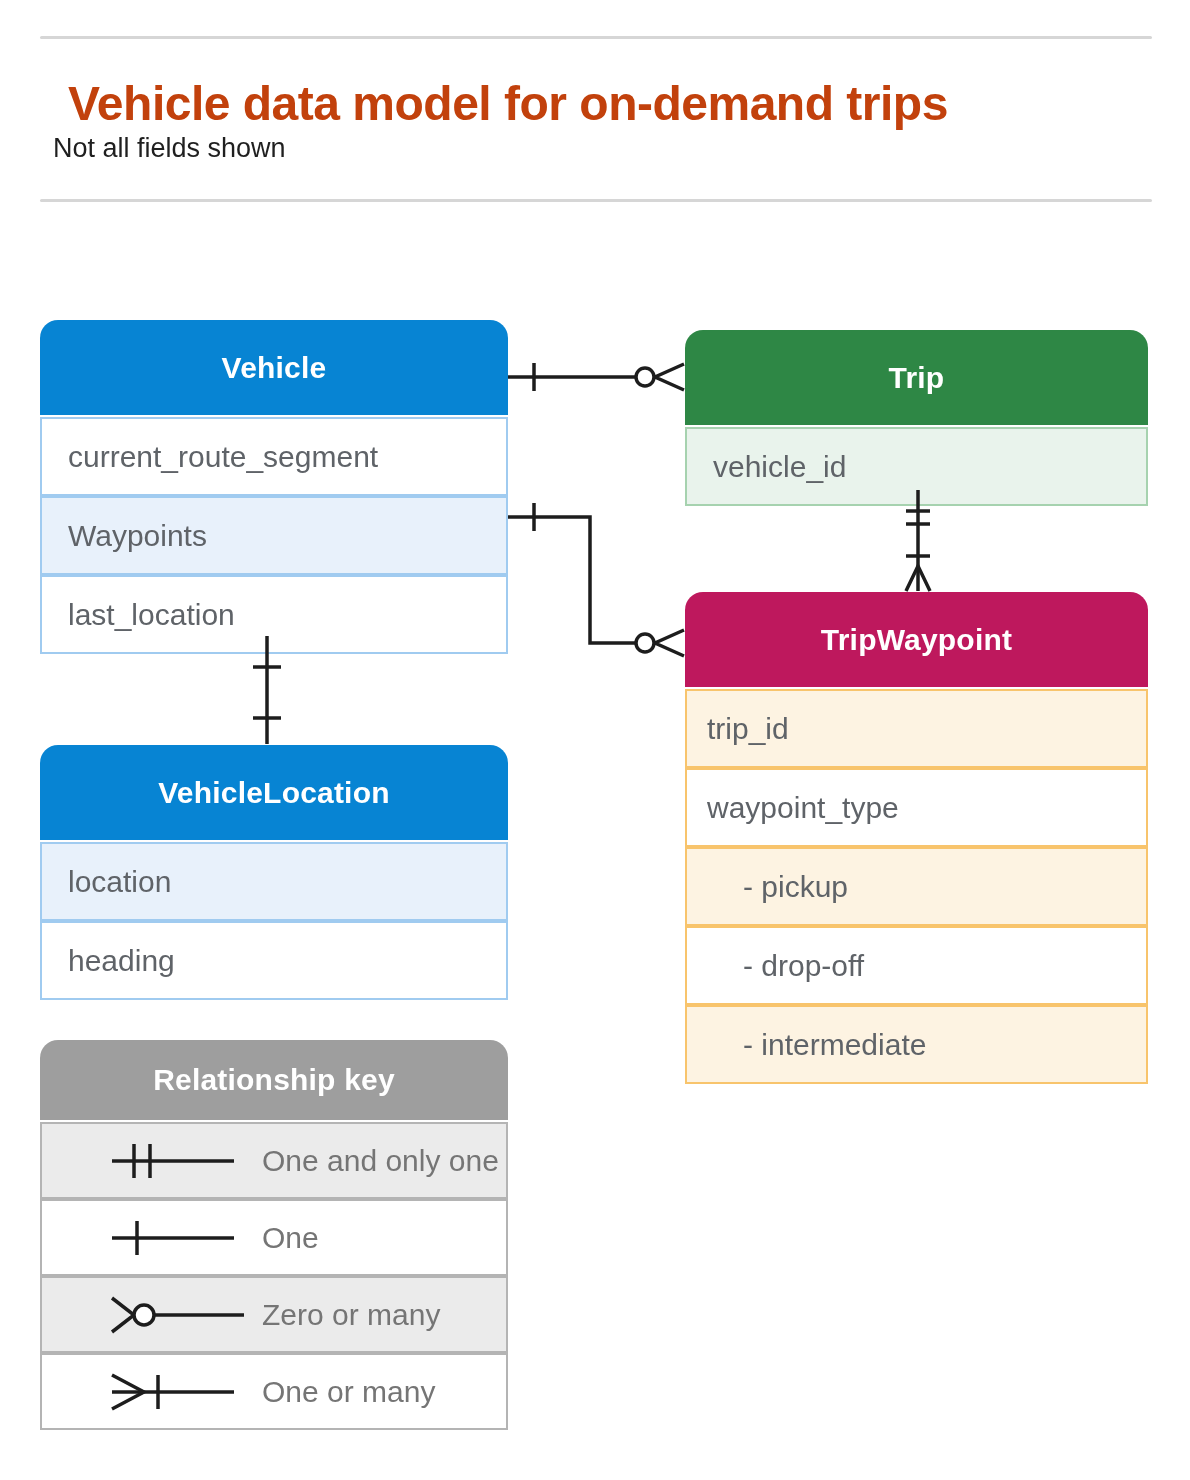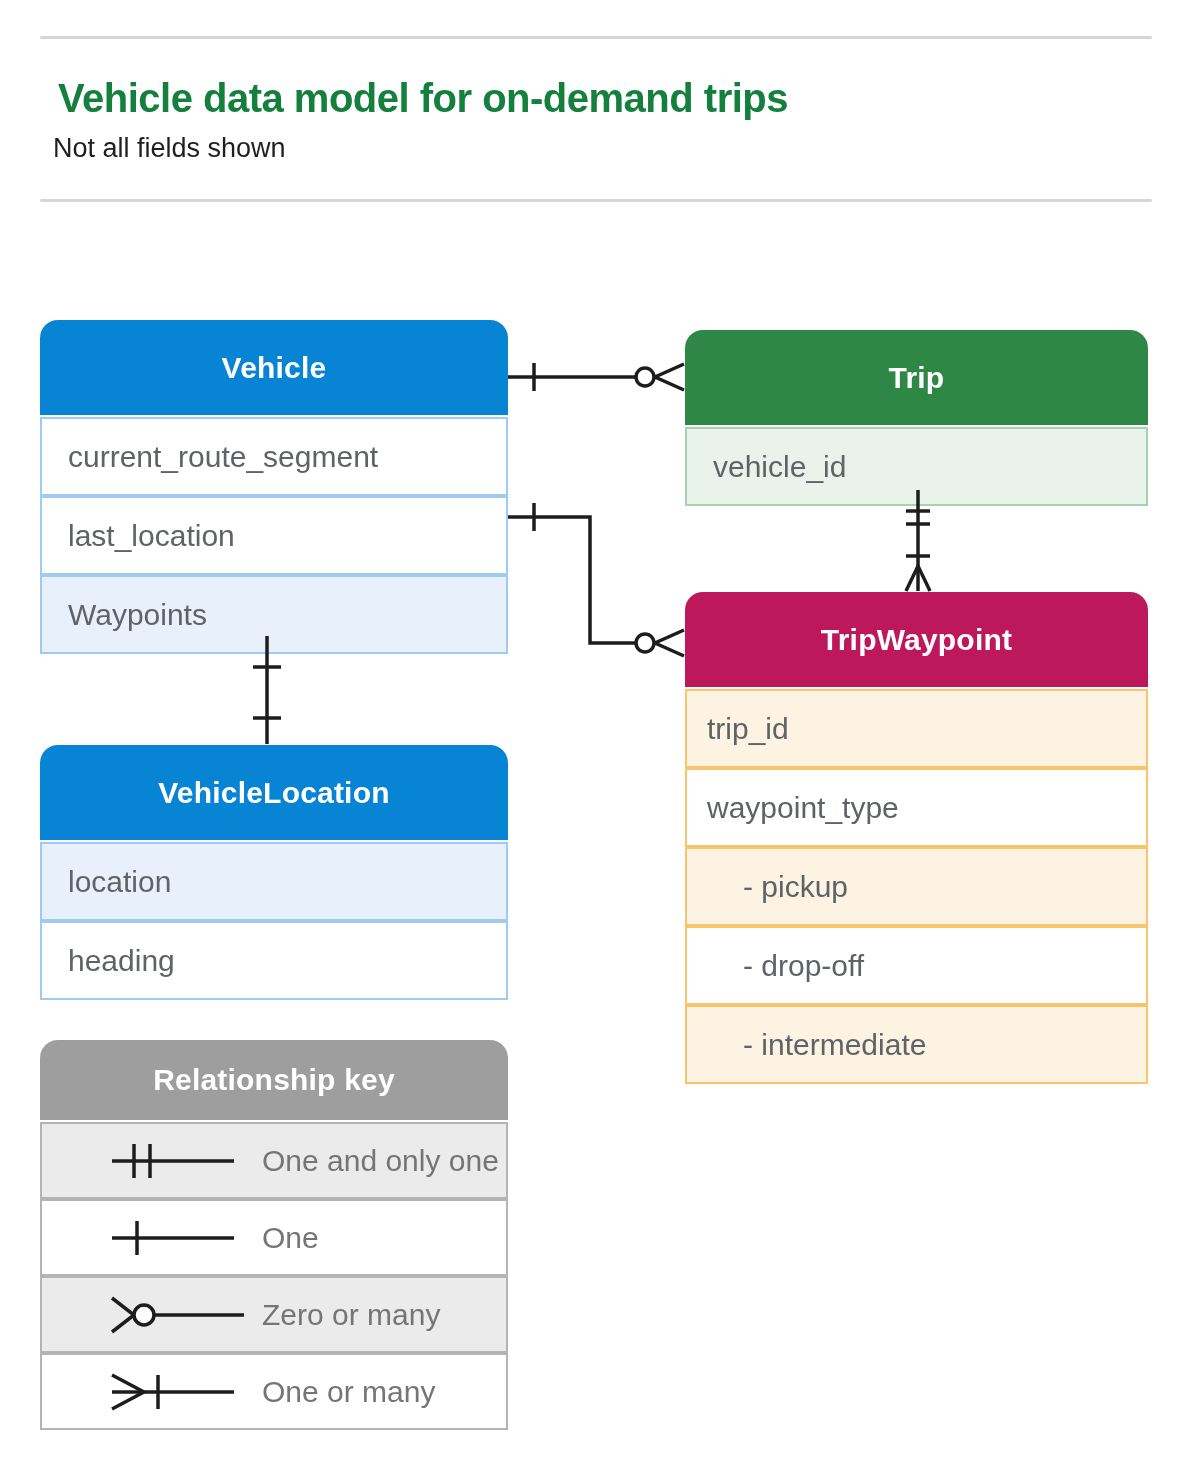--- a/index.html
+++ b/index.html
@@ -3,21 +3,21 @@
 <meta charset="utf-8">
 <style>
   html,body{margin:0;padding:0;background:#ffffff;}
   .canvas{
     position:relative;width:1190px;height:1480px;background:#ffffff;overflow:hidden;
     font-family:"Liberation Sans", sans-serif;
   }
   .rule{position:absolute;left:40px;width:1112px;height:3px;background:#d6d6d6;border-radius:2px;}
   .rule.top{top:36px;}
   .rule.mid{top:199px;}
-  .title{position:absolute;left:58px;top:76px;font-size:40px;font-weight:bold;color:#15803d;letter-spacing:-0.5px;}
+  .title{position:absolute;left:68px;top:76px;font-size:48px;font-weight:bold;color:#c2410c;letter-spacing:-0.5px;}
   .subtitle{position:absolute;left:53px;top:133px;font-size:27px;color:#1f1f1f;}
 
   .entity{position:absolute;}
   .entity .hdr{
     height:95px;border-radius:18px 18px 0 0;display:flex;align-items:center;justify-content:center;
     color:#ffffff;font-size:30px;font-weight:bold;letter-spacing:0.2px;
   }
   .entity .row{
     height:79px;box-sizing:border-box;display:flex;align-items:center;
     padding-left:26px;font-size:30px;color:#5f6368;background:#ffffff;
@@ -61,22 +61,22 @@
 <div class="canvas">
 
   <div class="rule top"></div>
   <div class="title">Vehicle data model for on-demand trips</div>
   <div class="subtitle">Not all fields shown</div>
   <div class="rule mid"></div>
 
   <div class="entity blue" id="vehicle">
     <div class="hdr">Vehicle</div>
     <div class="row first">current_route_segment</div>
+    <div class="row alt">Waypoints</div>
     <div class="row">last_location</div>
-    <div class="row alt">Waypoints</div>
   </div>
 
   <div class="entity green" id="trip">
     <div class="hdr">Trip</div>
     <div class="row first alt">vehicle_id</div>
   </div>
 
   <div class="entity orange" id="tripwaypoint">
     <div class="hdr">TripWaypoint</div>
     <div class="row first alt">trip_id</div>

